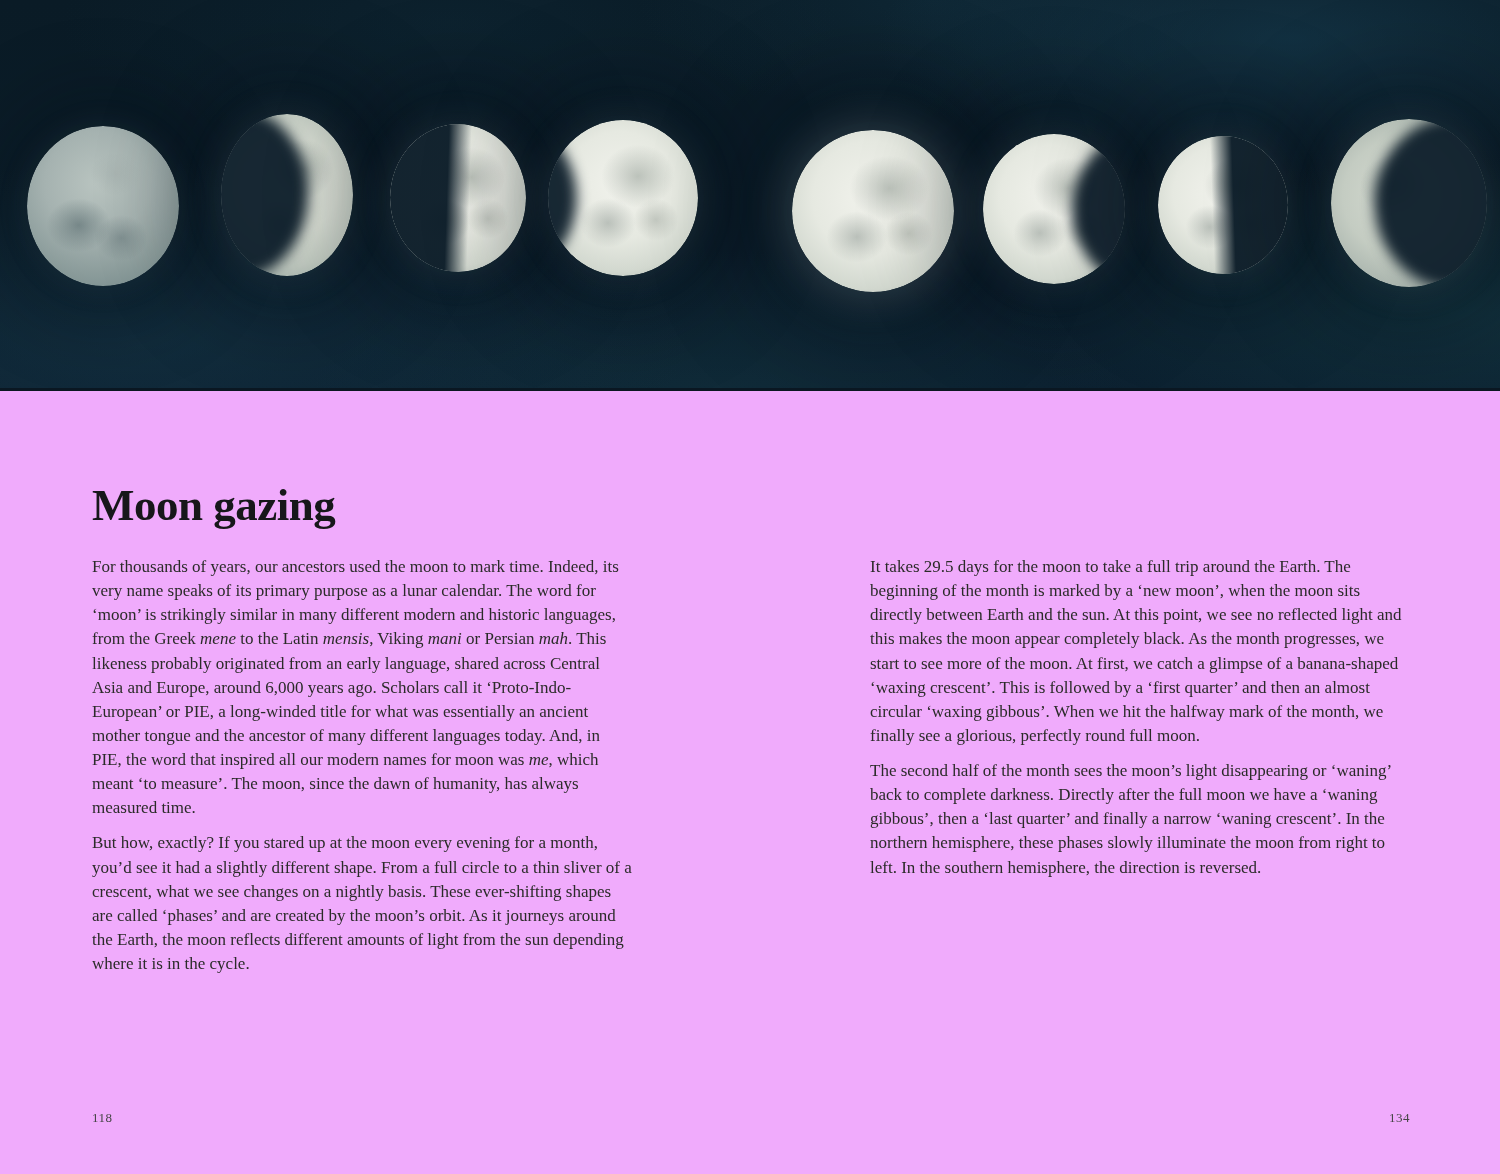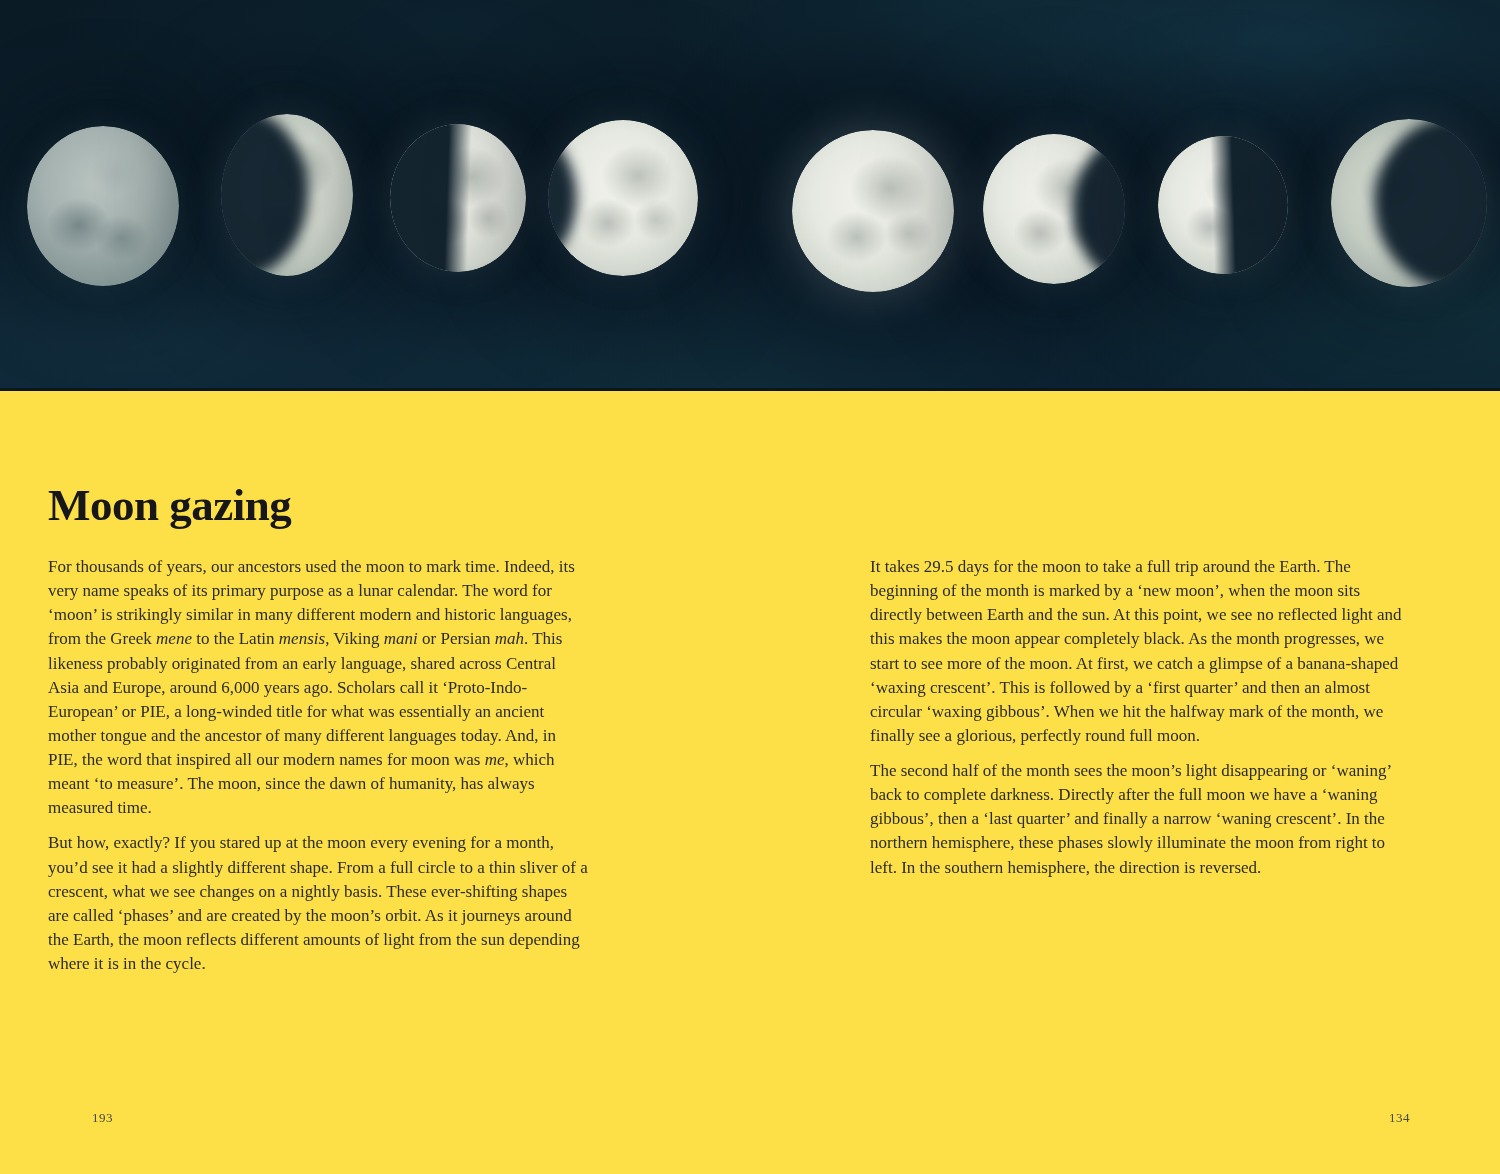--- a/index.html
+++ b/index.html
@@ -74,21 +74,21 @@
   .m4{left:548px;top:120px;width:150px;height:156px;}
   .m5{left:792px;top:130px;width:162px;height:162px;
       box-shadow:0 0 40px 10px rgba(210,230,235,.16),0 0 100px 40px rgba(4,10,16,.35);}
   .m6{left:983px;top:134px;width:142px;height:150px;}
   .m7{left:1158px;top:136px;width:130px;height:138px;}
   .m8{left:1331px;top:119px;width:156px;height:168px;}
 
   
   .page{
     position:relative;width:1500px;height:783px;box-sizing:border-box;
-    background:#fde047;padding:0 90px 0 48px;color:#2b2b29;
+    background:#f0abfc;padding:0 90px 0 92px;color:#2b2b29;
   }
   .page-title{
     margin:0;padding-top:92px;
     font-family:"Liberation Serif", serif;font-weight:700;
     font-size:45px;line-height:1;letter-spacing:-.5px;color:#17171a;
   }
   .columns{display:flex;justify-content:space-between;margin-top:27px;}
   .col{width:540px;font-size:17px;line-height:1.42;color:#2b2b29;}
   .col p{margin:0 0 11px 0;}
   .col em{font-style:italic;}
@@ -142,16 +142,16 @@
       <p><span>For thousands of years, our ancestors used the moon to mark time. Indeed, its very name speaks of its primary purpose as a lunar calendar. The word for ‘moon’ is strikingly similar in many different modern and historic languages, from the Greek </span><em>mene</em><span> to the Latin </span><em>mensis</em><span>, Viking </span><em>mani</em><span> or Persian </span><em>mah</em><span>. This likeness probably originated from an early language, shared across Central Asia and Europe, around 6,000 years ago. Scholars call it ‘Proto-Indo-European’ or PIE, a long-winded title for what was essentially an ancient mother tongue and the ancestor of many different languages today. And, in PIE, the word that inspired all our modern names for moon was </span><em>me</em><span>, which meant ‘to measure’. The moon, since the dawn of humanity, has always measured time.</span></p>
       <p><span>But how, exactly? If you stared up at the moon every evening for a month, you’d see it had a slightly different shape. From a full circle to a thin sliver of a crescent, what we see changes on a nightly basis. These ever-shifting shapes are called ‘phases’ and are created by the moon’s orbit. As it journeys around the Earth, the moon reflects different amounts of light from the sun depending where it is in the cycle.</span></p>
     </div>
     <div class="col">
       <p><span>It takes 29.5 days for the moon to take a full trip around the Earth. The beginning of the month is marked by a ‘new moon’, when the moon sits directly between Earth and the sun. At this point, we see no reflected light and this makes the moon appear completely black. As the month progresses, we start to see more of the moon. At first, we catch a glimpse of a banana-shaped ‘waxing crescent’. This is followed by a ‘first quarter’ and then an almost circular ‘waxing gibbous’. When we hit the halfway mark of the month, we finally see a glorious, perfectly round full moon.</span></p>
       <p><span>The second half of the month sees the moon’s light disappearing or ‘waning’ back to complete darkness. Directly after the full moon we have a ‘waning gibbous’, then a ‘last quarter’ and finally a narrow ‘waning crescent’. In the northern hemisphere, these phases slowly illuminate the moon from right to left. In the southern hemisphere, the direction is reversed.</span></p>
     </div>
   </div>
 
   <div class="page-footer">
-    <span>193</span>
+    <span>118</span>
     <span>134</span>
   </div>
 </div>
 
 </body></html>

